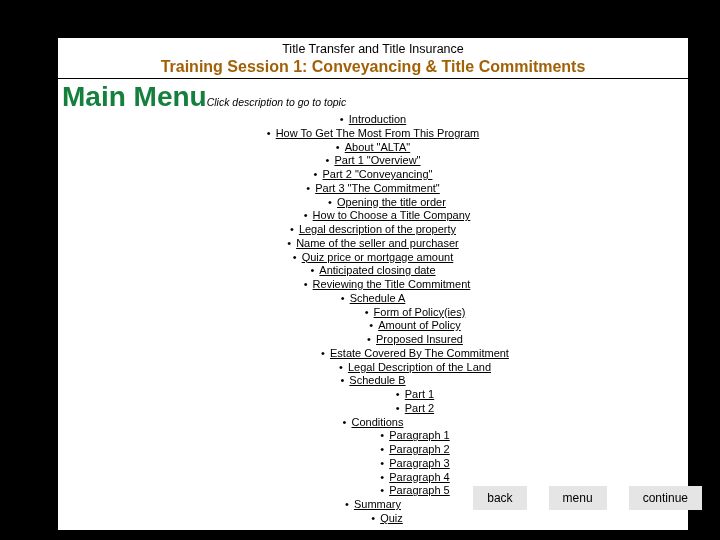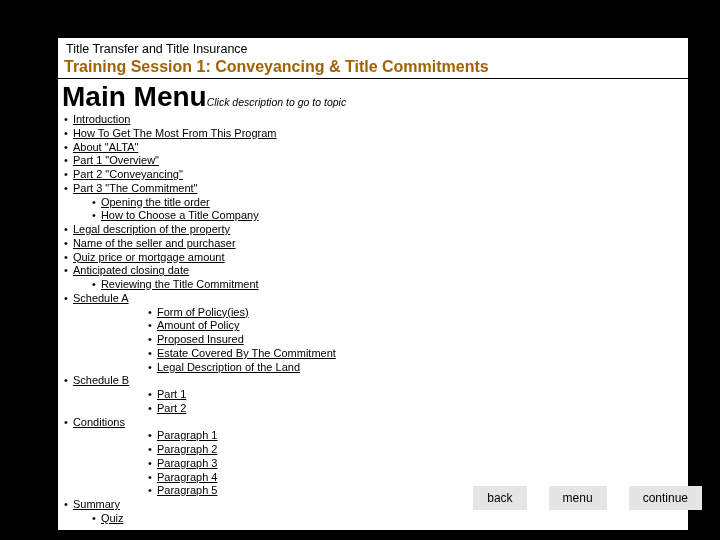--- a/index.html
+++ b/index.html
@@ -11,20 +11,21 @@
     position: relative;
     overflow: hidden;
   }
   .page {
     position: absolute;
     left: 58px;
     top: 38px;
     width: 630px;
     color: #000;
     background: transparent;
+    text-align: center;
   }
   
   .content-box {
     background: #fff;
     width: 630px;
     padding: 0;
   }
   .course-title {
     font-size: 12.5px;
     font-weight: normal;
@@ -39,21 +40,21 @@
     border-bottom: 1.5px solid #000;
   }
   .main-row {
     display: flex;
     align-items: baseline;
     padding: 0 4px;
   }
   .main-menu {
     font-size: 28px;
     font-weight: bold;
-    color: #000000;
+    color: #15803d;
     padding: 2px 0 0 0;
   }
   .hint {
     font-size: 10.5px;
     font-style: italic;
     color: #000;
     margin-left: 0;
   }
   .topics {
     font-size: 11px;

